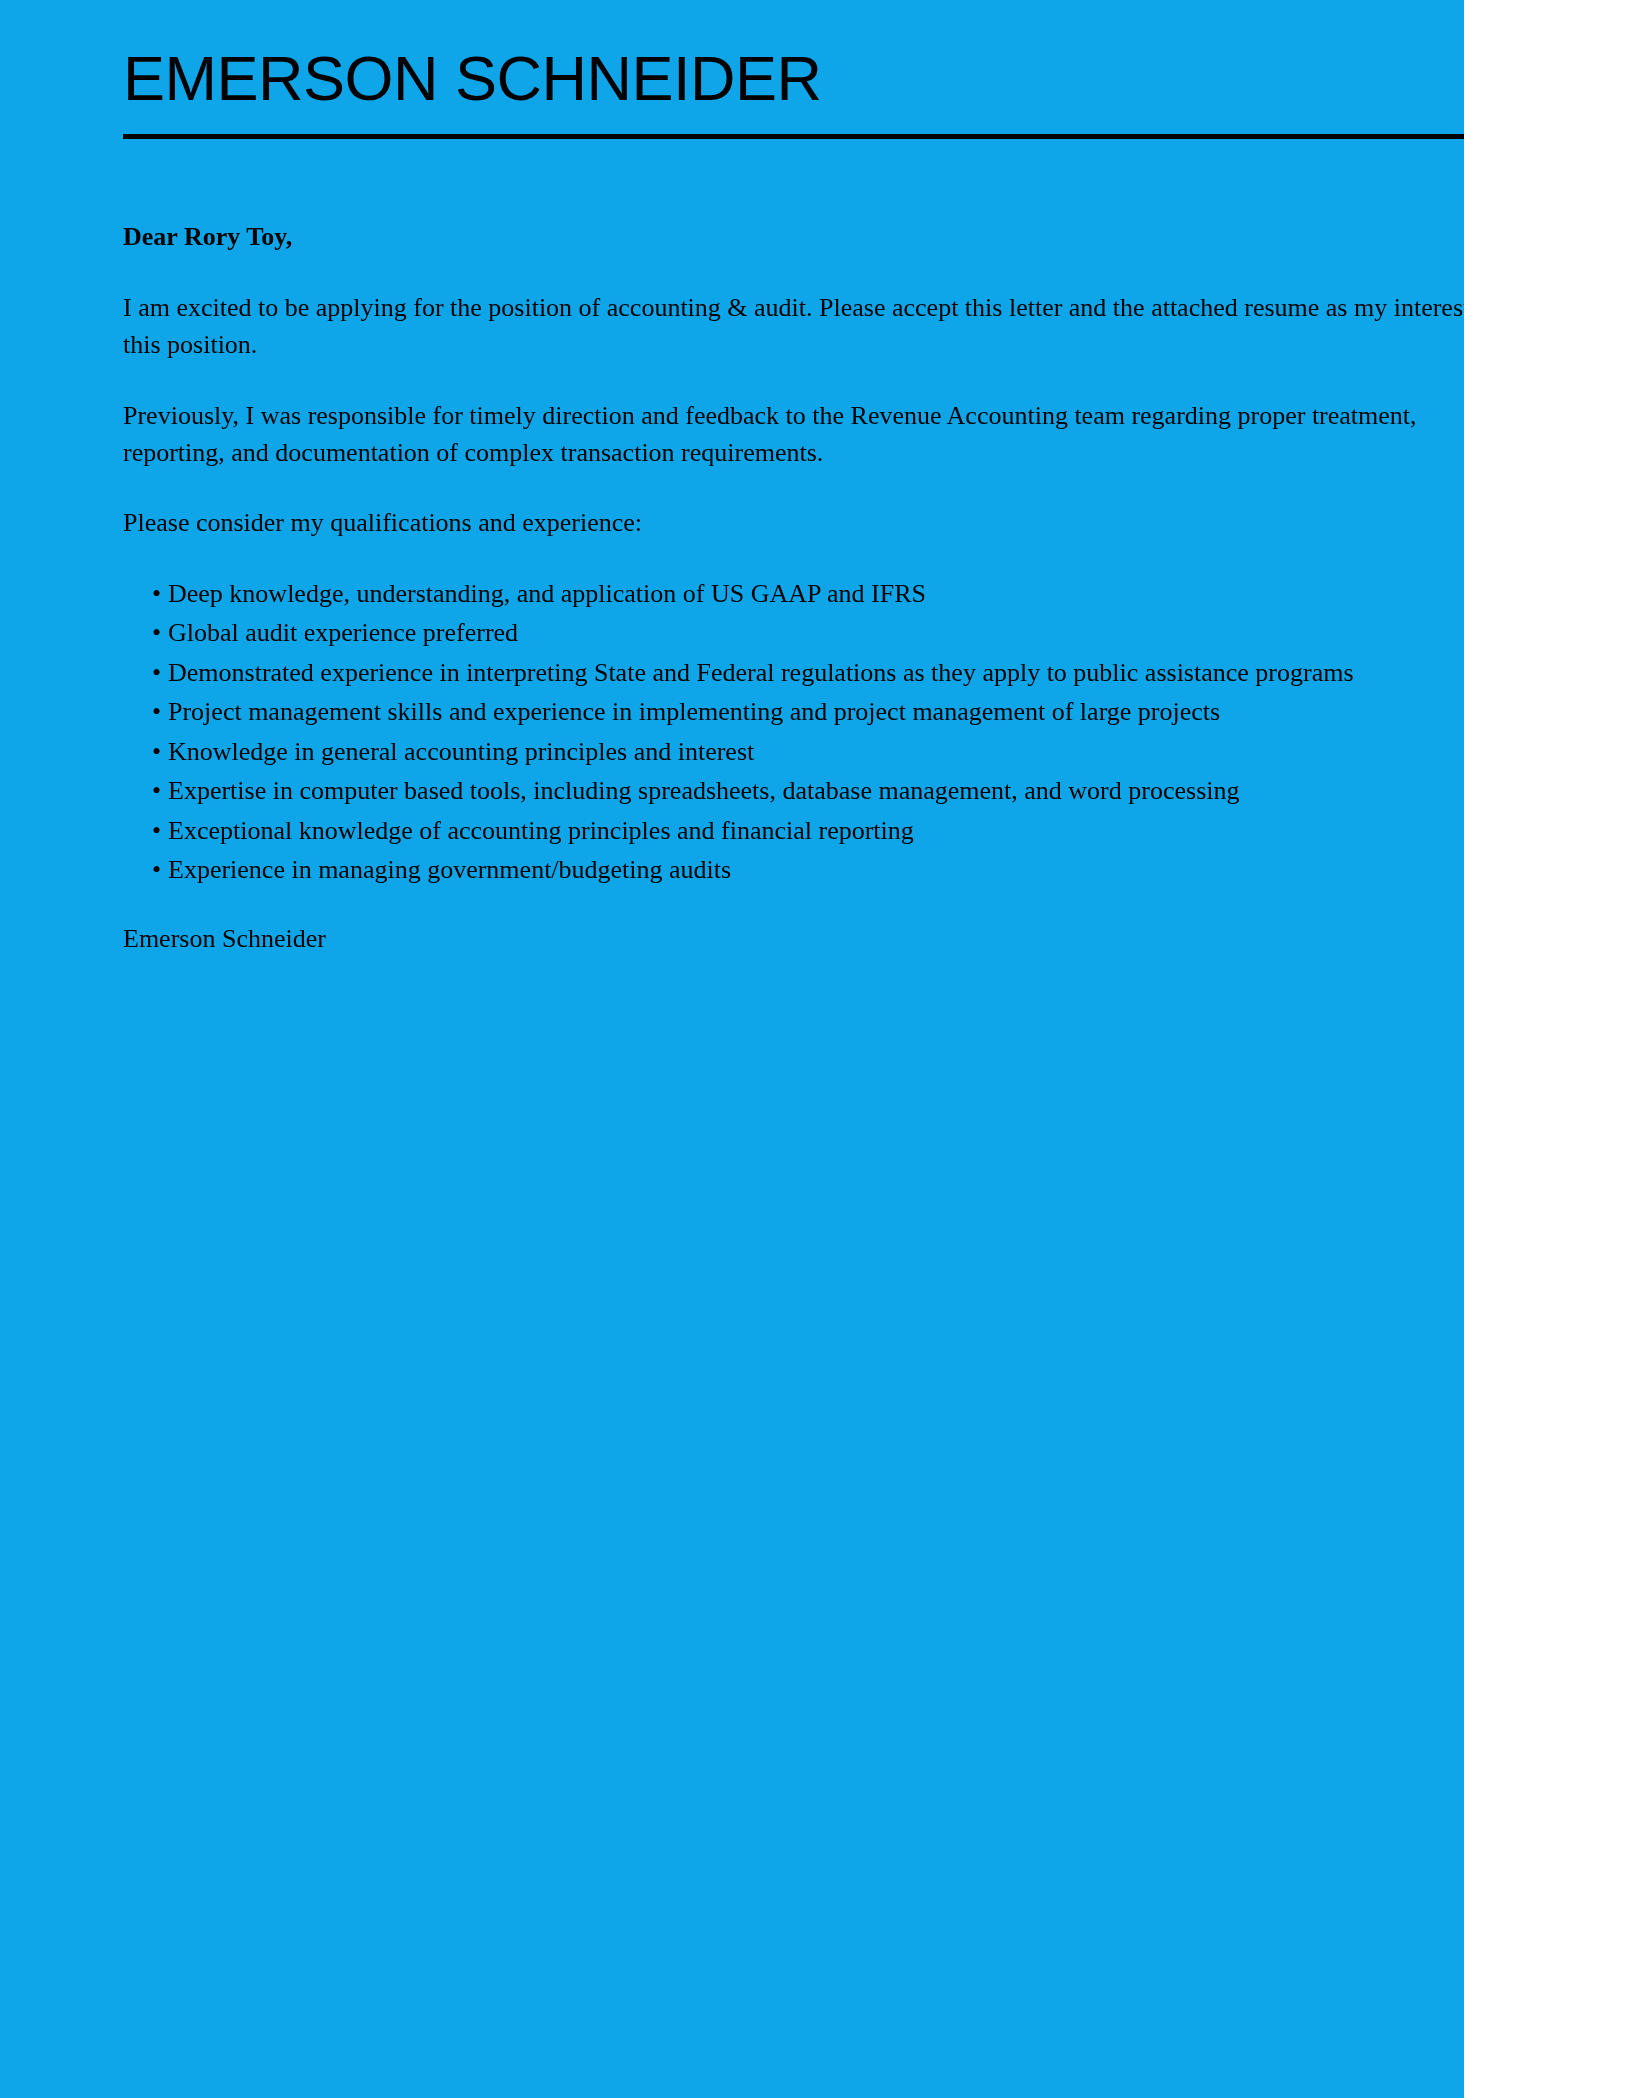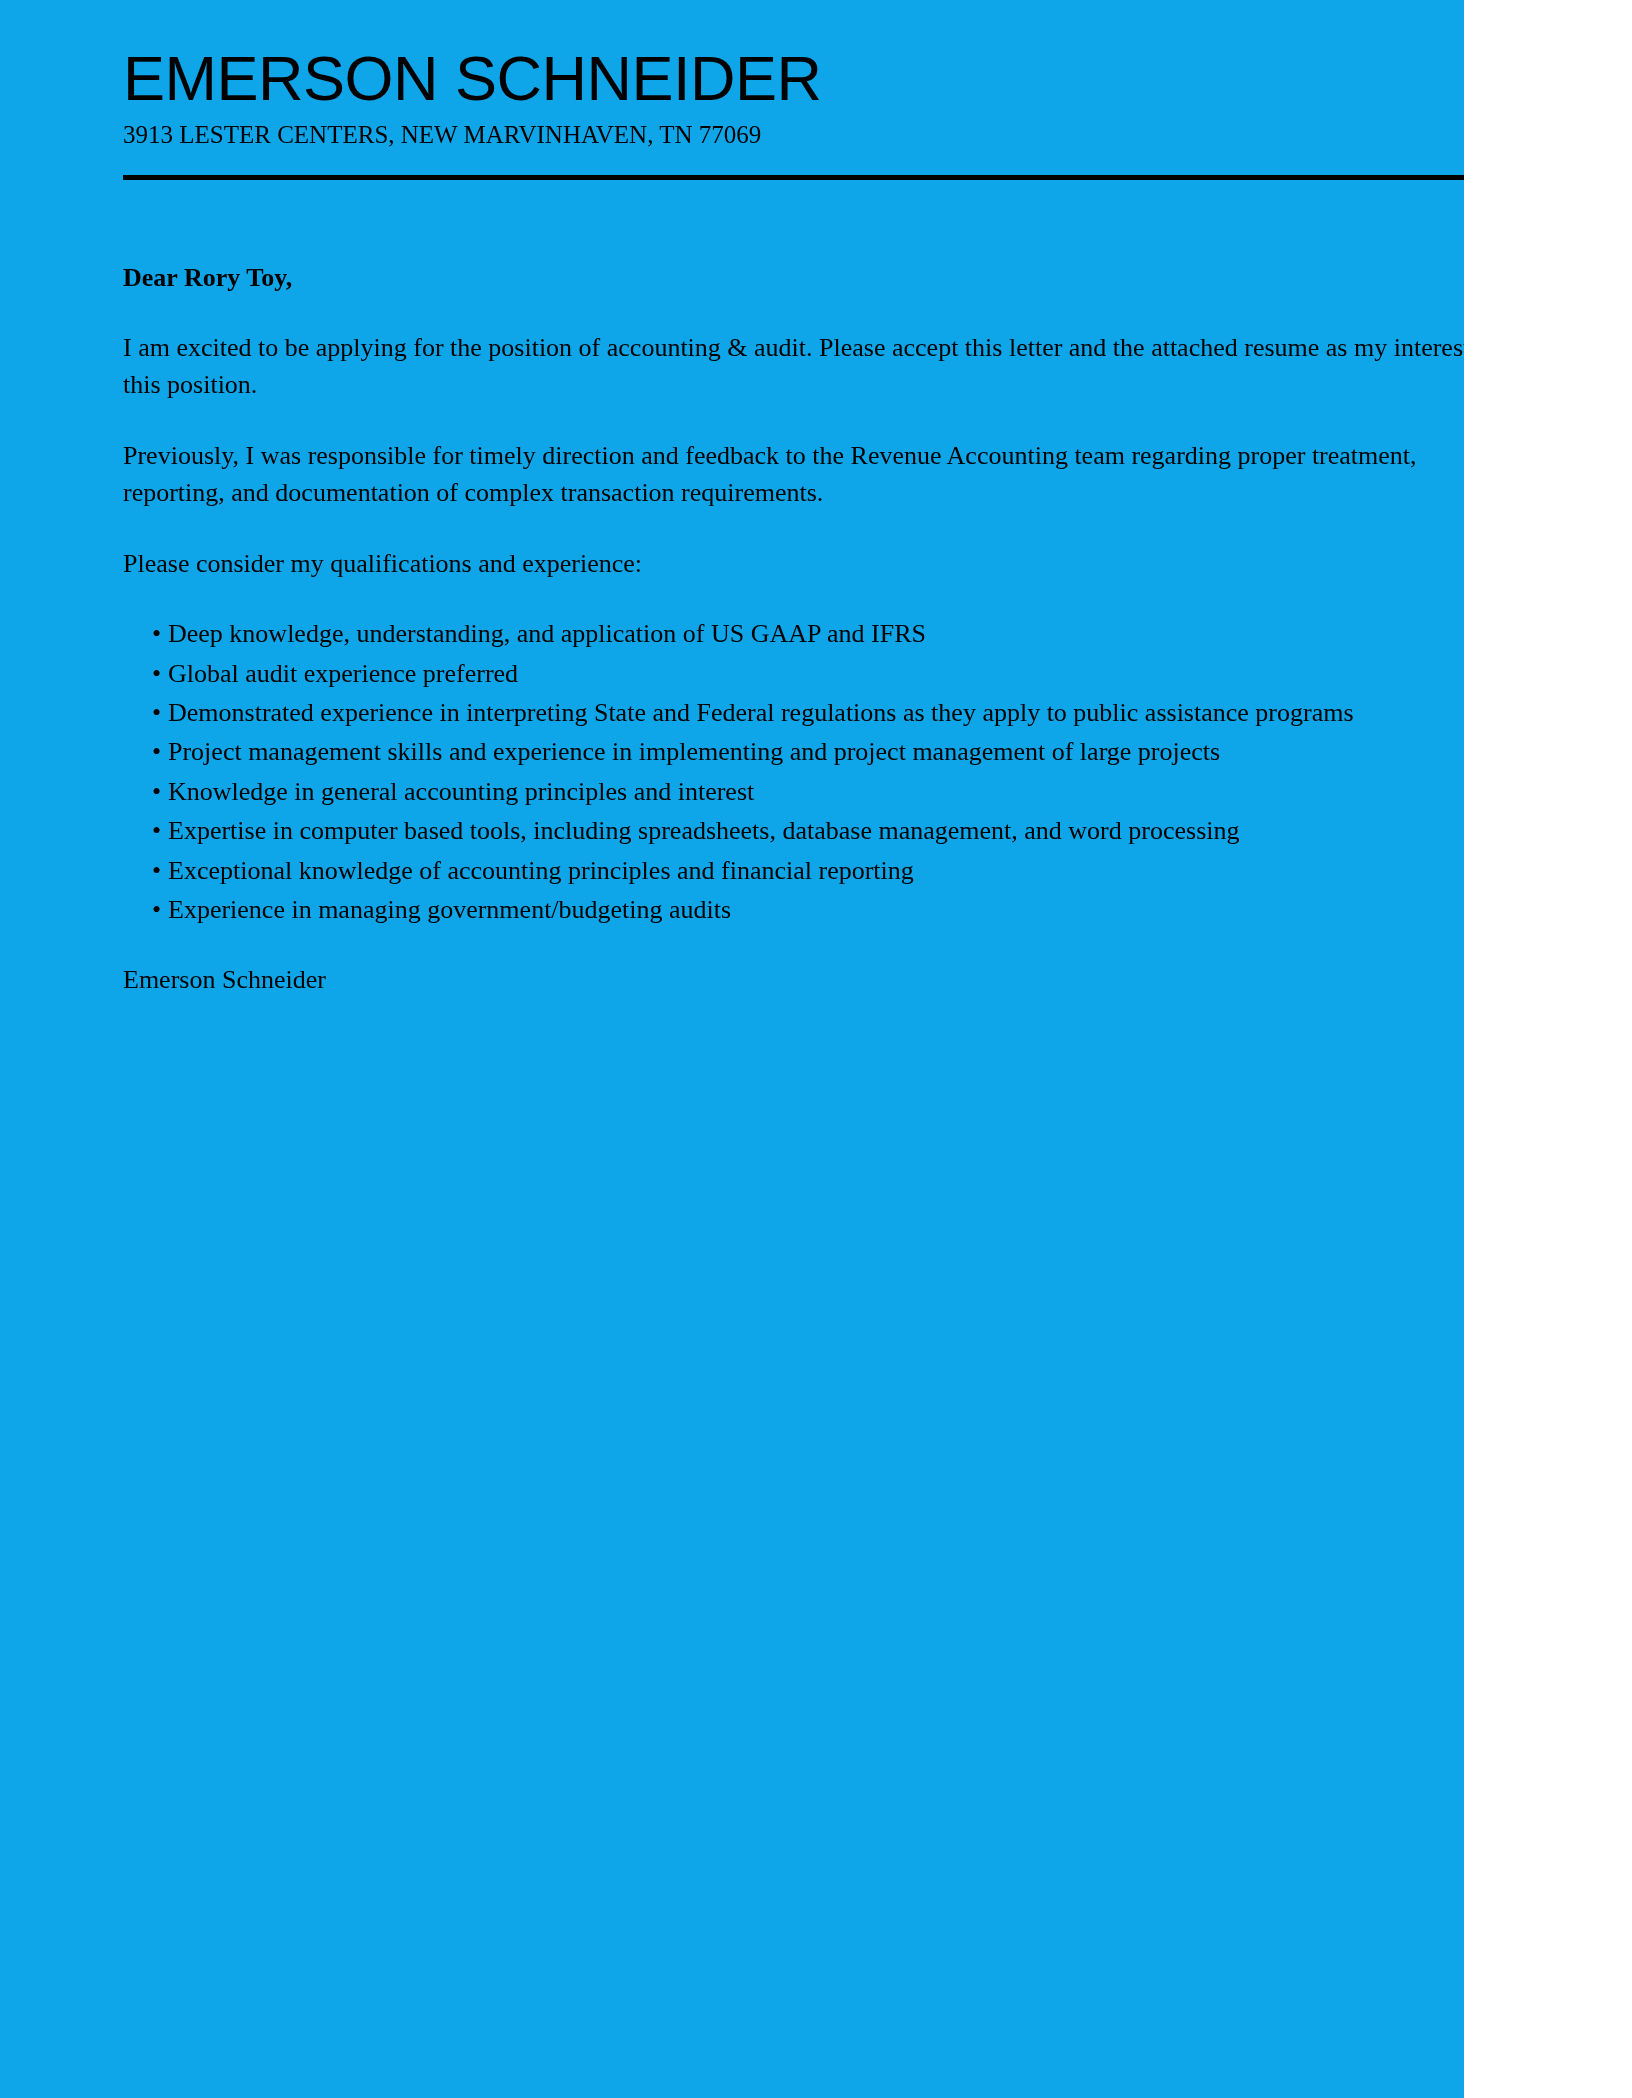--- a/index.html
+++ b/index.html
@@ -103,21 +103,20 @@
   }
 </style>
 </head>
 <body>
 
 <div class="page">
   <div class="content">
 
     <header class="letterhead">
       <h1 class="candidate-name">EMERSON SCHNEIDER</h1>
-      <div class="candidate-address">3913 LESTER CENTERS, NEW MARVINHAVEN, TN 77069</div>
       <div class="rule"></div>
     </header>
 
     <main class="letter-body">
 
       <p class="salutation">Dear Rory Toy,</p>
 
       <p class="paragraph">I am excited to be applying for the position of accounting &amp; audit. Please accept this letter and the attached resume as my interest in this position.</p>
 
       <p class="paragraph">Previously, I was responsible for timely direction and feedback to the Revenue Accounting team regarding proper treatment, reporting, and documentation of complex transaction requirements.</p>

